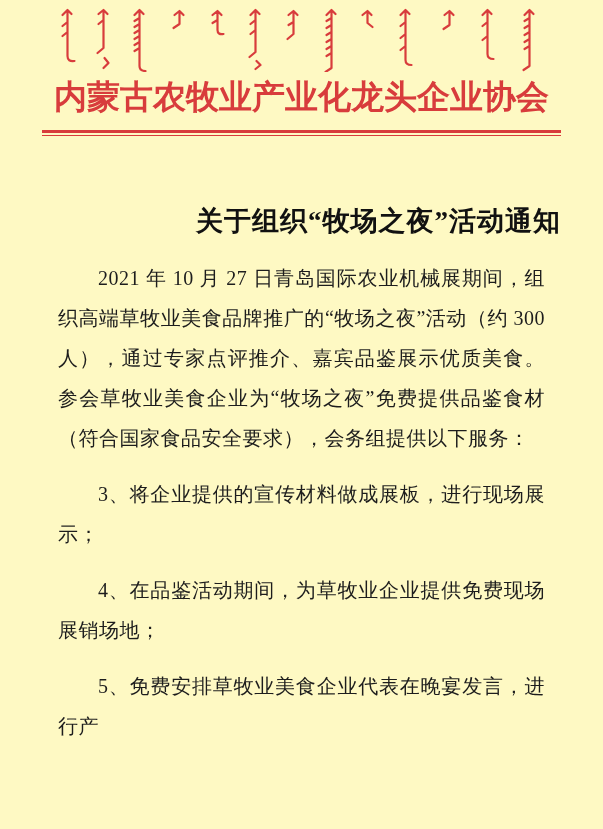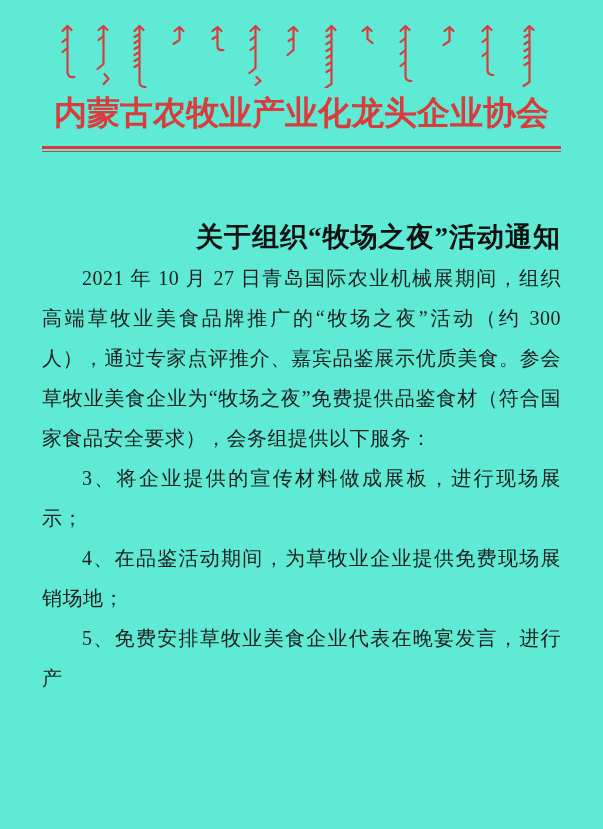--- a/index.html
+++ b/index.html
@@ -4,23 +4,23 @@
 <style>
   :root{
     --red:#d83c3c;
     --ink:#1d1d1d;
   }
   html,body{margin:0;padding:0;background:#ffffff;}
   .page{
     position:relative;
     width:603px;height:829px;
     margin:0 auto;
-    background:#5eead4;
+    background:#fef9c3;
     box-sizing:border-box;
-    padding:16px 42px;
+    padding:0 42px;
     overflow:hidden;
     font-family:"Liberation Serif","DejaVu Serif",serif;
     color:var(--ink);
   }
   .banner{
     display:block;
     margin:8px auto 0;
     width:505px;height:64px;
   }
   .assoc-name{
@@ -47,21 +47,21 @@
     text-align:right;
     color:#111111;
     letter-spacing:1px;
   }
   .salutation{
     margin:14px 0 0;
     font-size:20px;
     line-height:40px;
   }
   .body-para{
-    margin:0;
+    margin:16px;
     font-size:20px;
     line-height:40px;
     text-align:justify;
     text-justify:inter-character;
     text-indent:2em;
     letter-spacing:0.5px;
   }
 </style>
 </head>
 <body>

